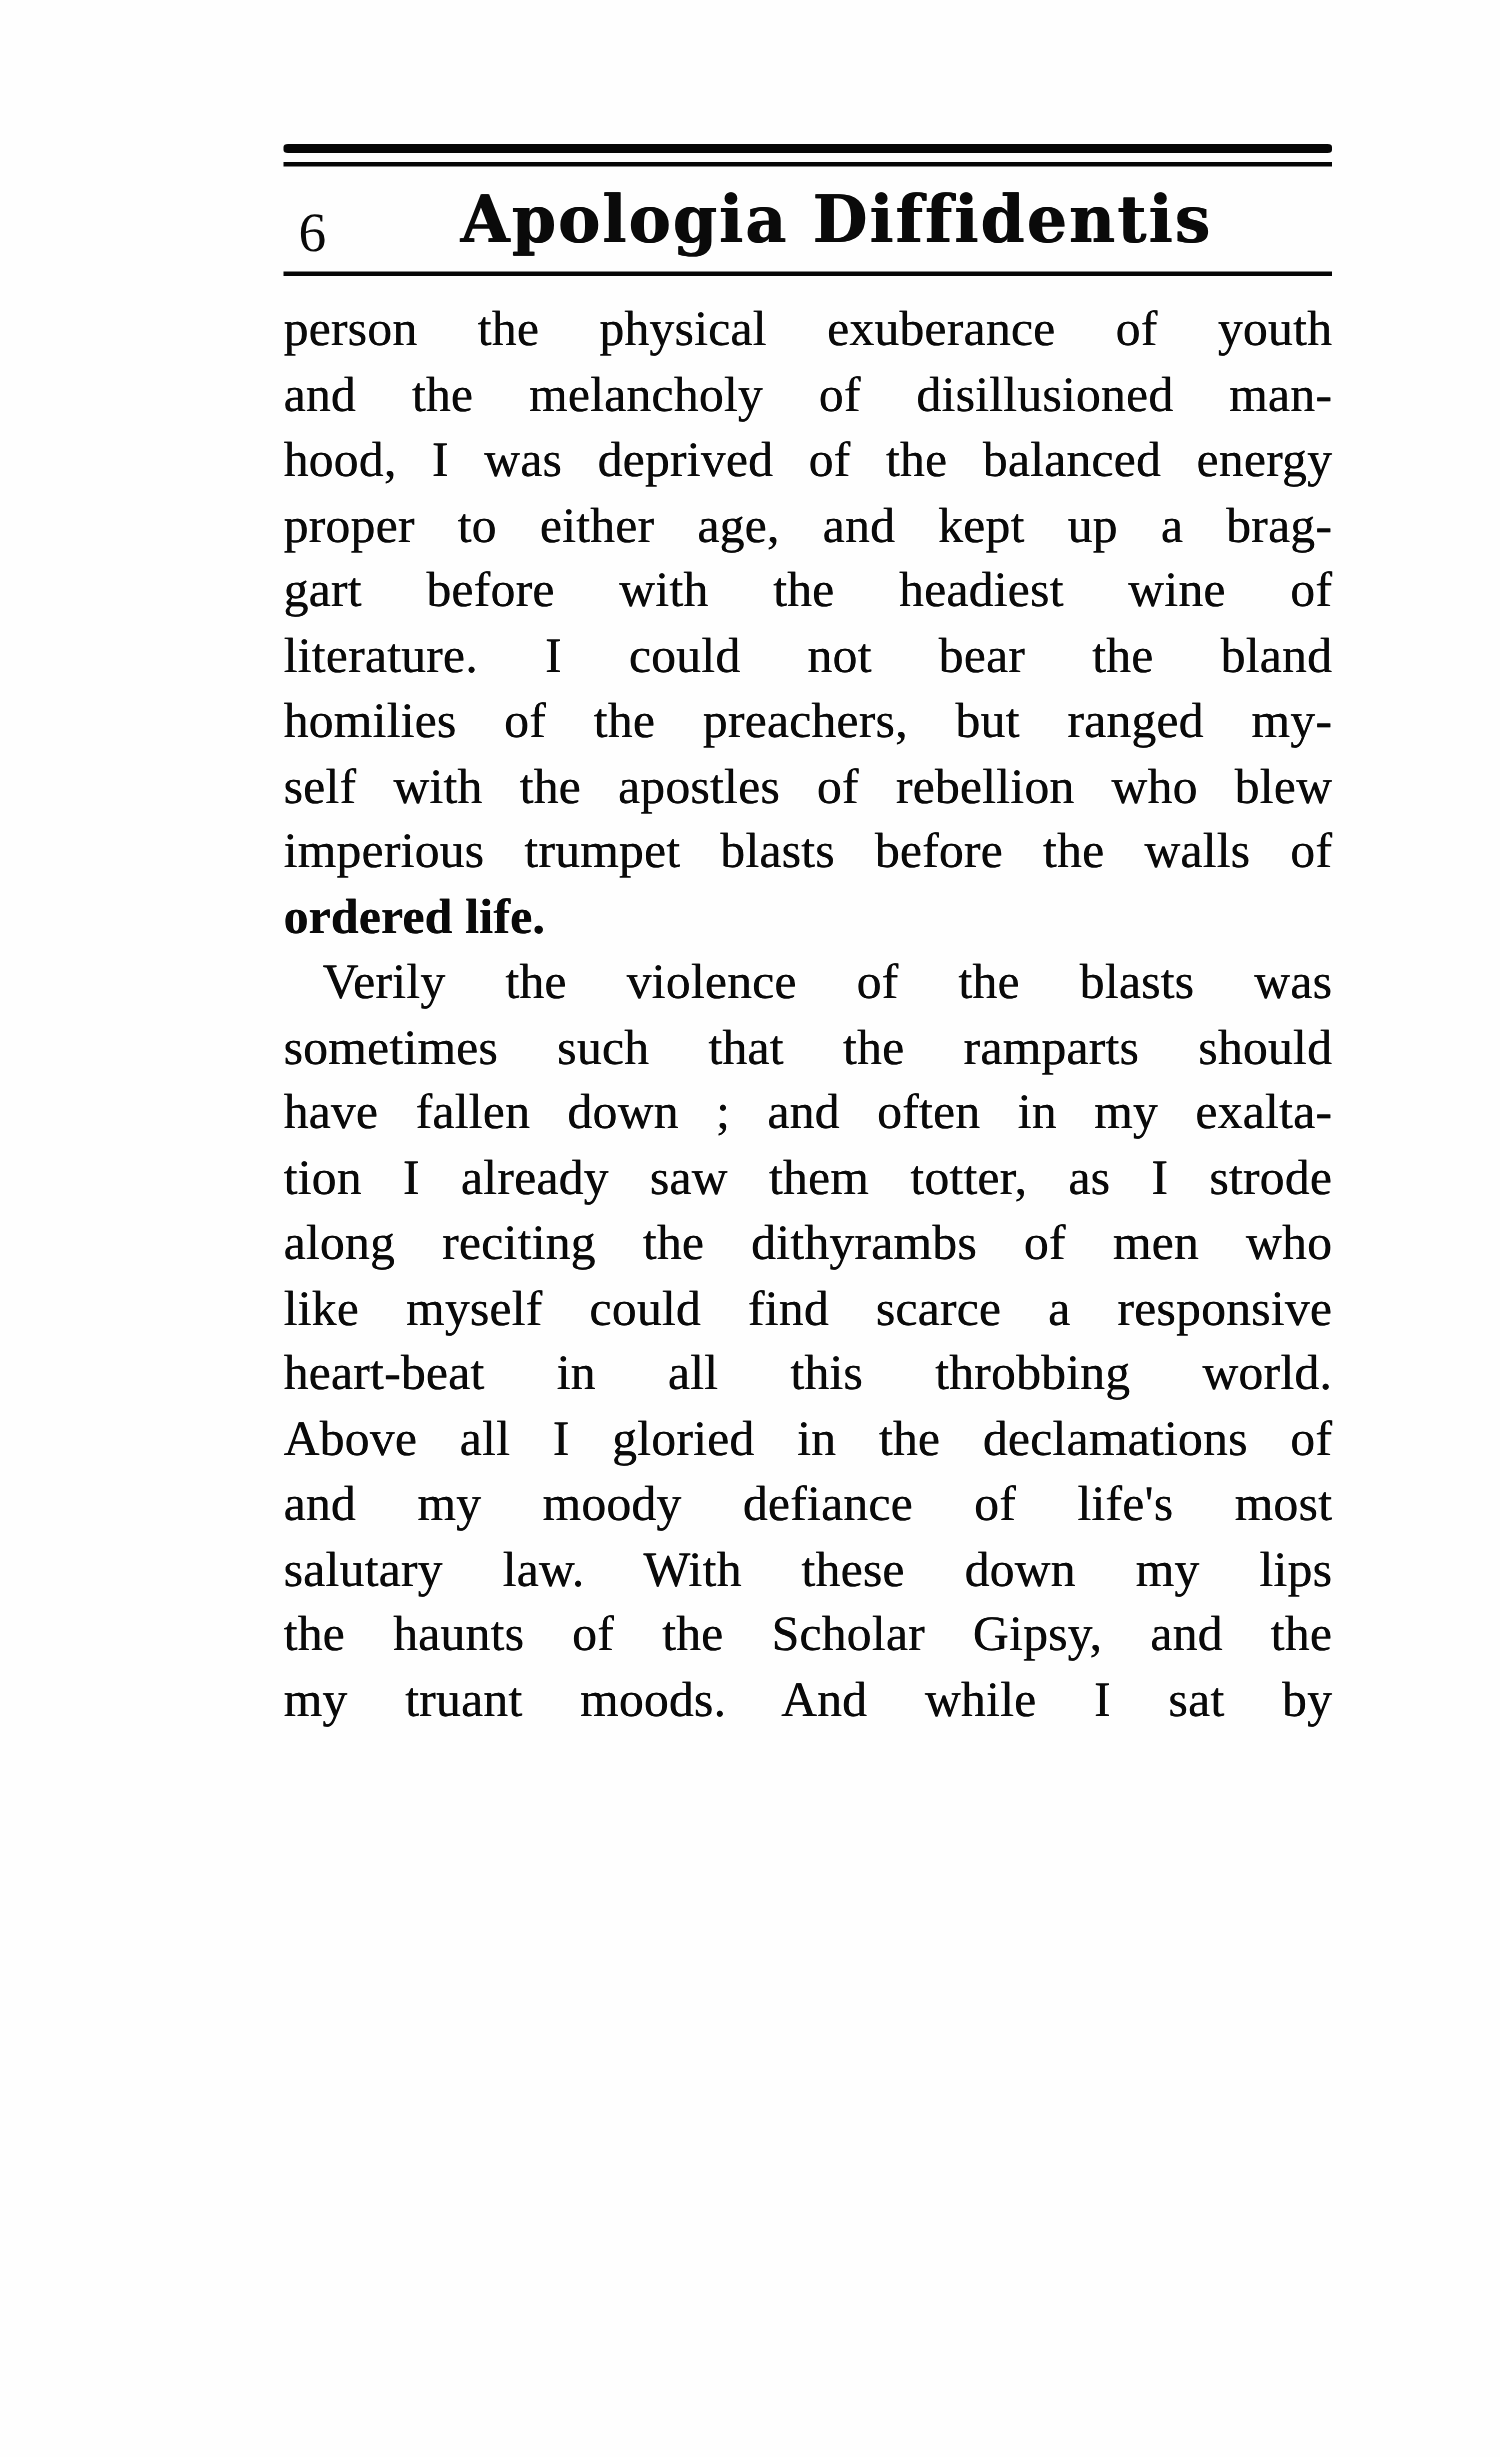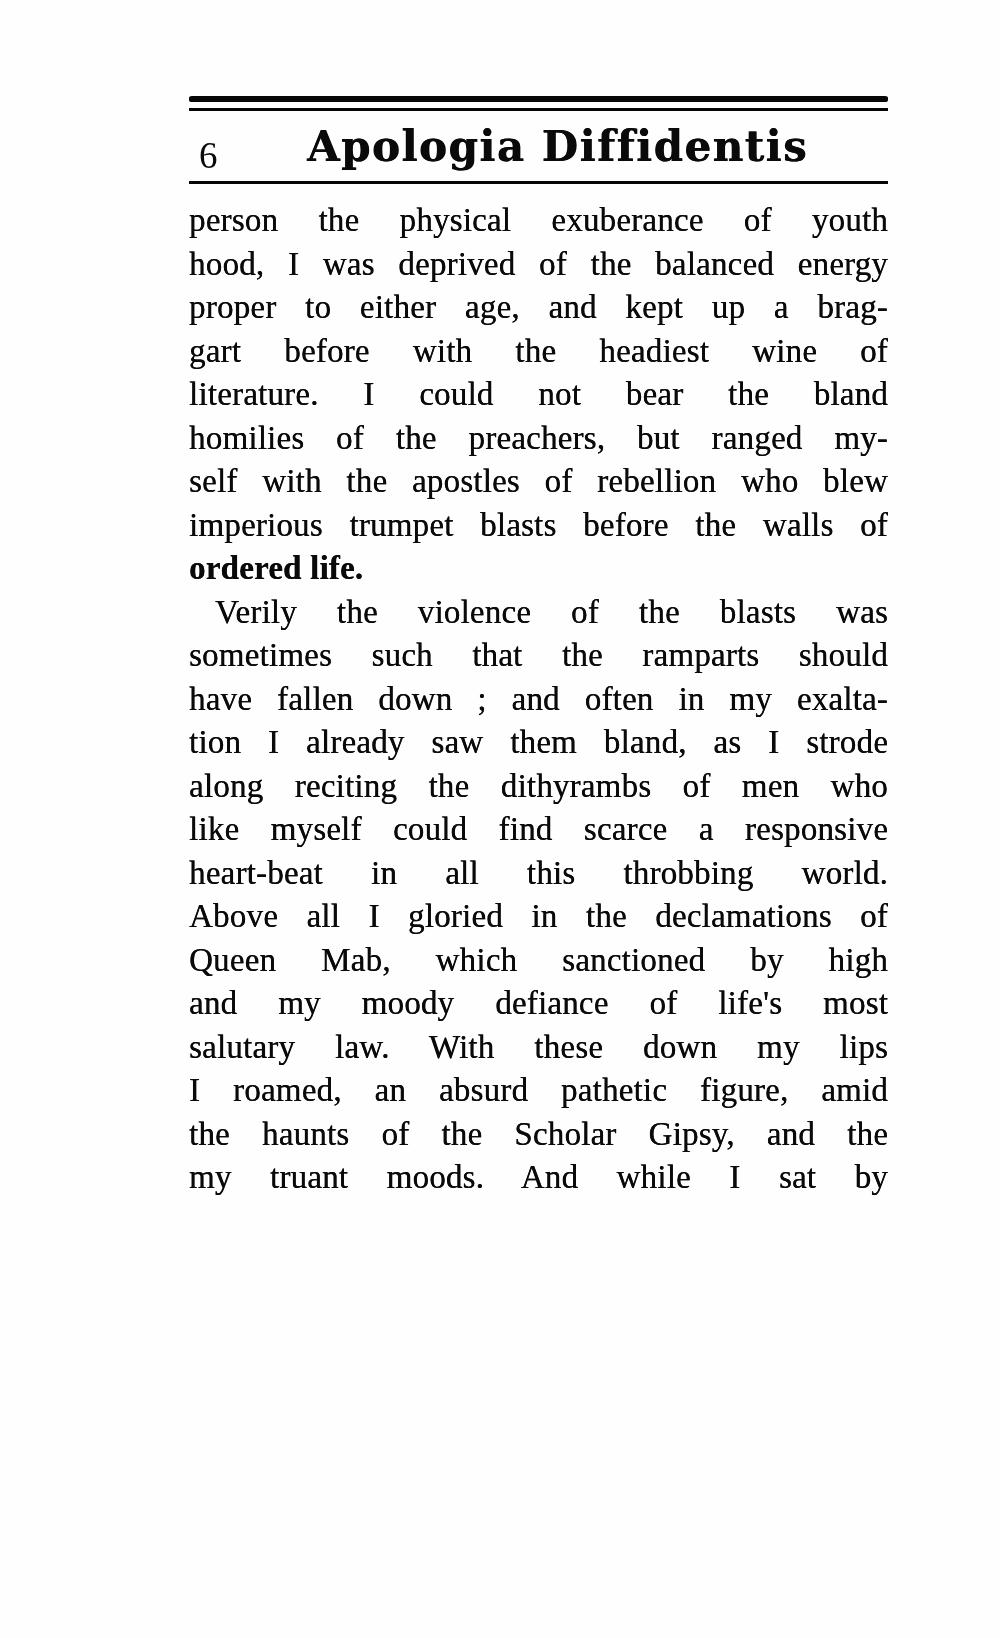--- a/index.html
+++ b/index.html
@@ -71,41 +71,40 @@
     <div class="header-row">
       <span class="pagenum">6</span>
       <div class="title">Apologia Diffidentis</div>
     </div>
 
     <div class="rule rule-below"></div>
 
     <main>
       <div>
         <div class="line">person the physical exuberance of youth</div>
+        <div class="line">and the melancholy of disillusioned man-</div>
         <div class="line">hood, I was deprived of the balanced energy</div>
         <div class="line">proper to either age, and kept up a brag-</div>
         <div class="line">gart before with the headiest wine of</div>
         <div class="line">literature. I could not bear the bland</div>
         <div class="line">homilies of the preachers, but ranged my-</div>
         <div class="line">self with the apostles of rebellion who blew</div>
         <div class="line">imperious trumpet blasts before the walls of</div>
         <div class="line end">ordered life.</div>
       </div>
       <div>
         <div class="line indent">Verily the violence of the blasts was</div>
         <div class="line">sometimes such that the ramparts should</div>
         <div class="line">have fallen down ; and often in my exalta-</div>
-        <div class="line">tion I already saw them bland, as I strode</div>
+        <div class="line">tion I already saw them totter, as I strode</div>
         <div class="line">along reciting the dithyrambs of men who</div>
         <div class="line">like myself could find scarce a responsive</div>
         <div class="line">heart-beat in all this throbbing world.</div>
         <div class="line">Above all I gloried in the declamations of</div>
-        <div class="line">Queen Mab, which sanctioned by high</div>
         <div class="line">and my moody defiance of life's most</div>
         <div class="line">salutary law. With these down my lips</div>
-        <div class="line">I roamed, an absurd pathetic figure, amid</div>
         <div class="line">the haunts of the Scholar Gipsy, and the</div>
         <div class="line">my truant moods. And while I sat by</div>
       </div>
     </main>
 
   </div>
 </div>
 
 </body></html>

